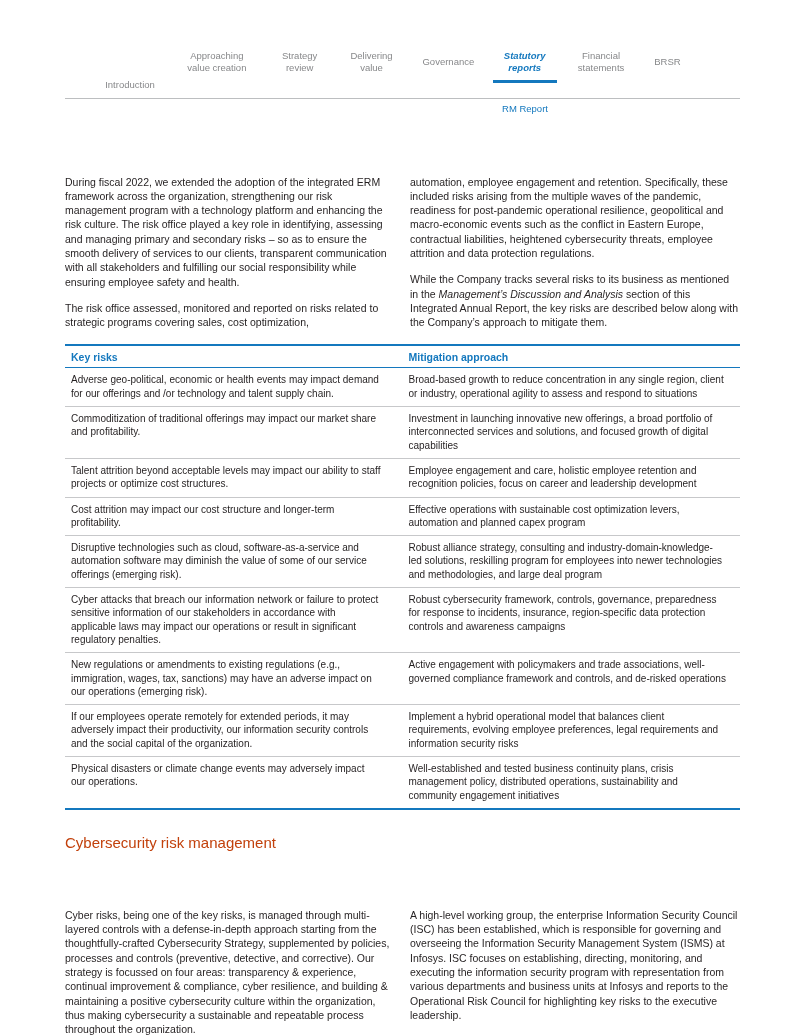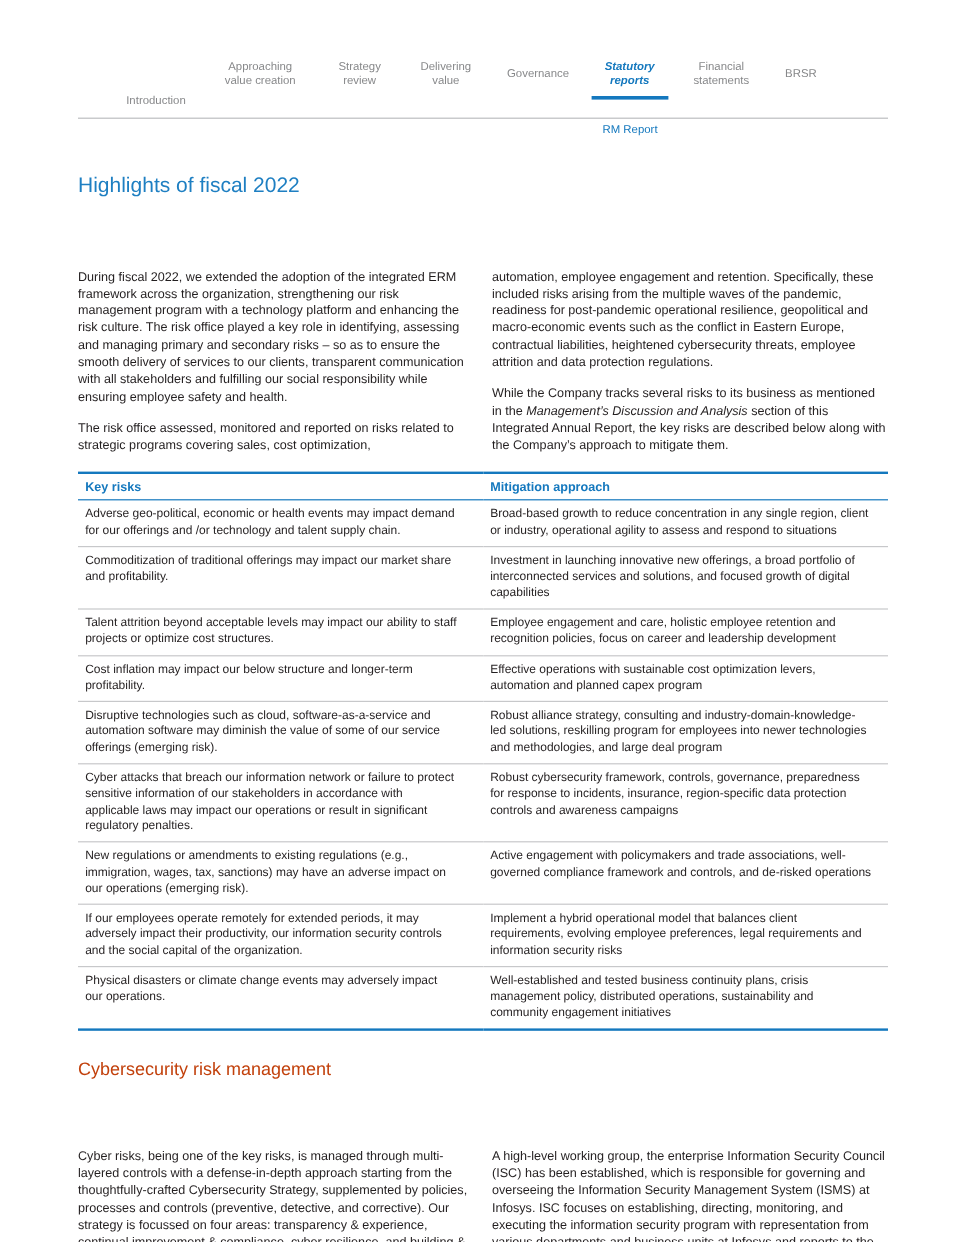--- a/index.html
+++ b/index.html
@@ -112,21 +112,20 @@
           <span class="tab-underline"></span>
         </div>
         <div class="nav-item">Financial statements</div>
         <div class="nav-item">BRSR</div>
       </nav>
       <div class="subnav">
         <span class="subnav-label">RM Report</span>
       </div>
     </div>
 
-    <h1 class="page-title">Highlights of fiscal 2022</h1>
 
     <div class="two-col body-text">
       <div class="col">
         <p>During fiscal 2022, we extended the adoption of the integrated ERM framework across the organization, strengthening our risk management program with a technology platform and enhancing the risk culture. The risk office played a key role in identifying, assessing and managing primary and secondary risks – so as to ensure the smooth delivery of services to our clients, transparent communication with all stakeholders and fulfilling our social responsibility while ensuring employee safety and health.</p>
         <p>The risk office assessed, monitored and reported on risks related to strategic programs covering sales, cost optimization,</p>
       </div>
       <div class="col">
         <p>automation, employee engagement and retention. Specifically, these included risks arising from the multiple waves of the pandemic, readiness for post-pandemic operational resilience, geopolitical and macro-economic events such as the conflict in Eastern Europe, contractual liabilities, heightened cybersecurity threats, employee attrition and data protection regulations.</p>
         <p><span>While the Company tracks several risks to its business as mentioned in the </span><span class="italic">Management’s Discussion and Analysis</span><span> section of this Integrated Annual Report, the key risks are described below along with the Company’s approach to mitigate them.</span></p>
       </div>
@@ -146,21 +145,21 @@
         </tr>
         <tr>
           <td>Commoditization of traditional offerings may impact our market share and profitability.</td>
           <td>Investment in launching innovative new offerings, a broad portfolio of interconnected services and solutions, and focused growth of digital capabilities</td>
         </tr>
         <tr>
           <td>Talent attrition beyond acceptable levels may impact our ability to staff projects or optimize cost structures.</td>
           <td>Employee engagement and care, holistic employee retention and recognition policies, focus on career and leadership development</td>
         </tr>
         <tr>
-          <td>Cost inflation may impact our below structure and longer-term profitability.</td>
+          <td>Cost attrition may impact our cost structure and longer-term profitability.</td>
           <td>Effective operations with sustainable cost optimization levers, automation and planned capex program</td>
         </tr>
         <tr>
           <td>Disruptive technologies such as cloud, software-as-a-service and automation software may diminish the value of some of our service offerings (emerging risk).</td>
           <td>Robust alliance strategy, consulting and industry-domain-knowledge-led solutions, reskilling program for employees into newer technologies and methodologies, and large deal program</td>
         </tr>
         <tr>
           <td>Cyber attacks that breach our information network or failure to protect sensitive information of our stakeholders in accordance with applicable laws may impact our operations or result in significant regulatory penalties.</td>
           <td>Robust cybersecurity framework, controls, governance, preparedness for response to incidents, insurance, region-specific data protection controls and awareness campaigns</td>
         </tr>

